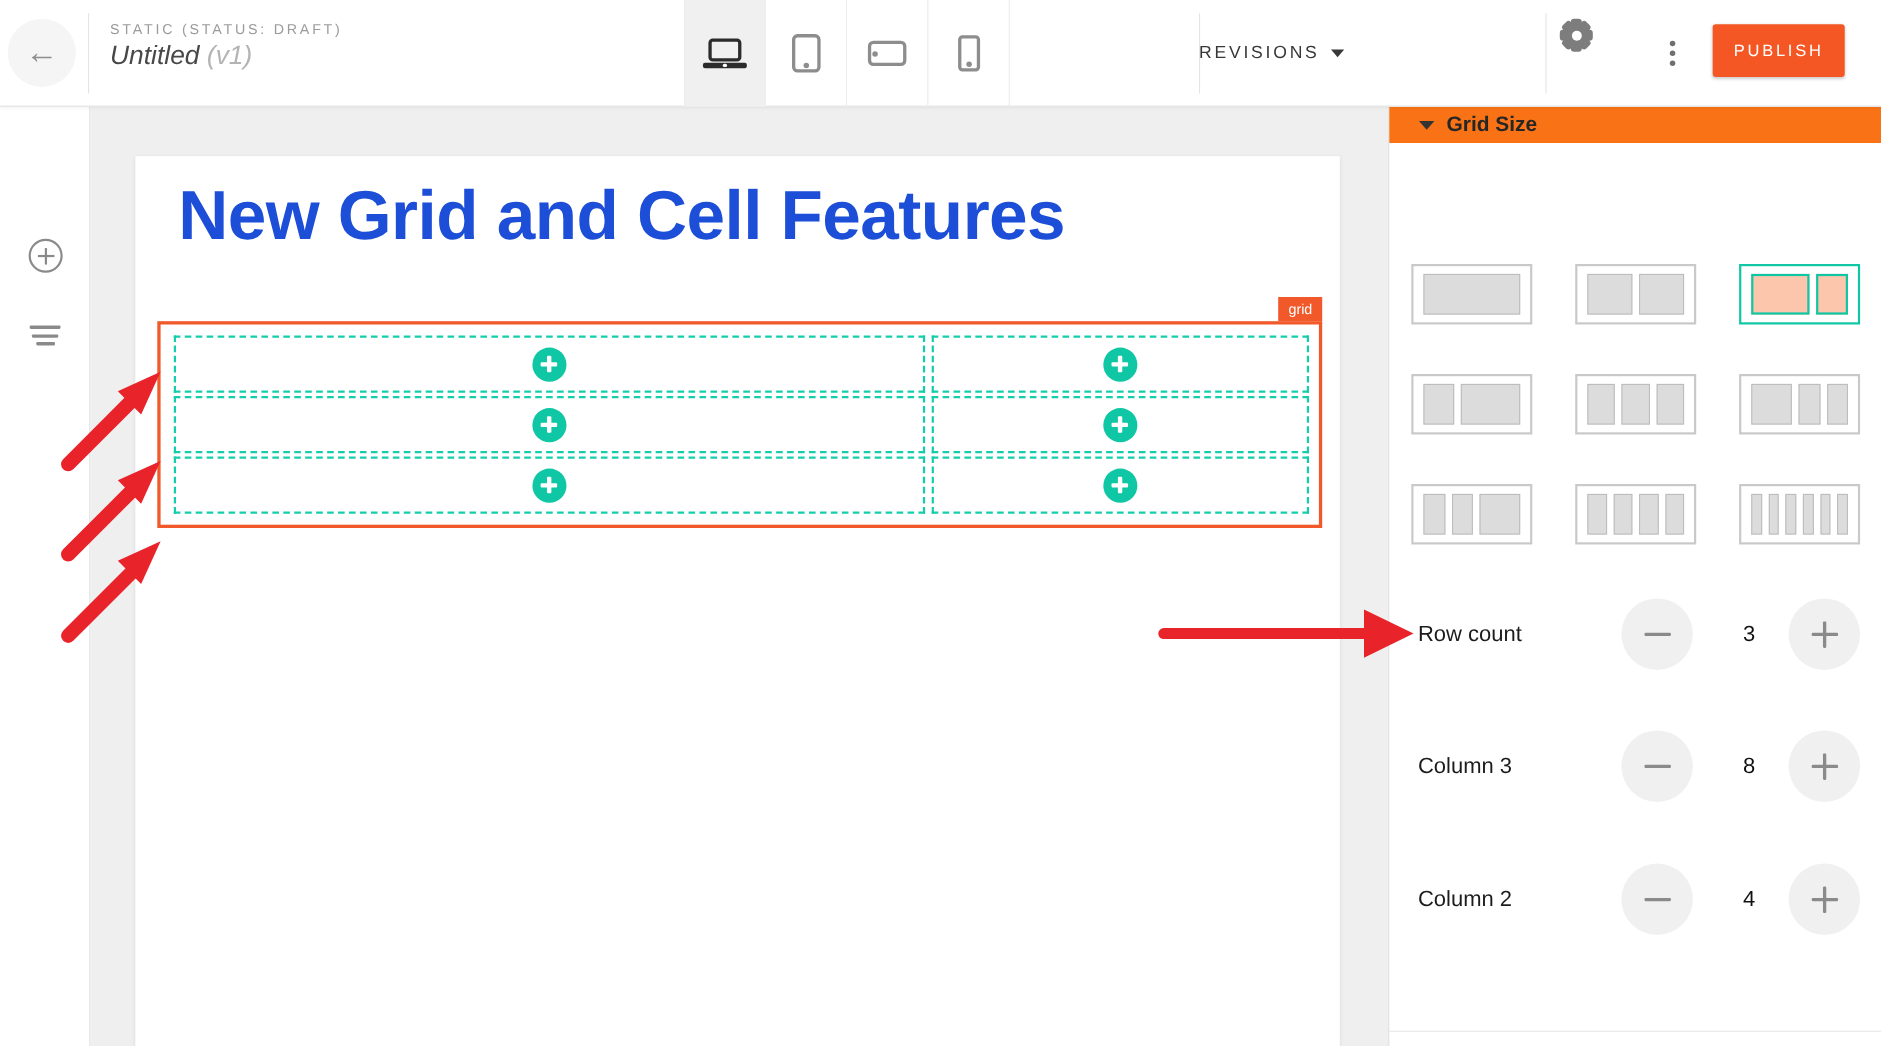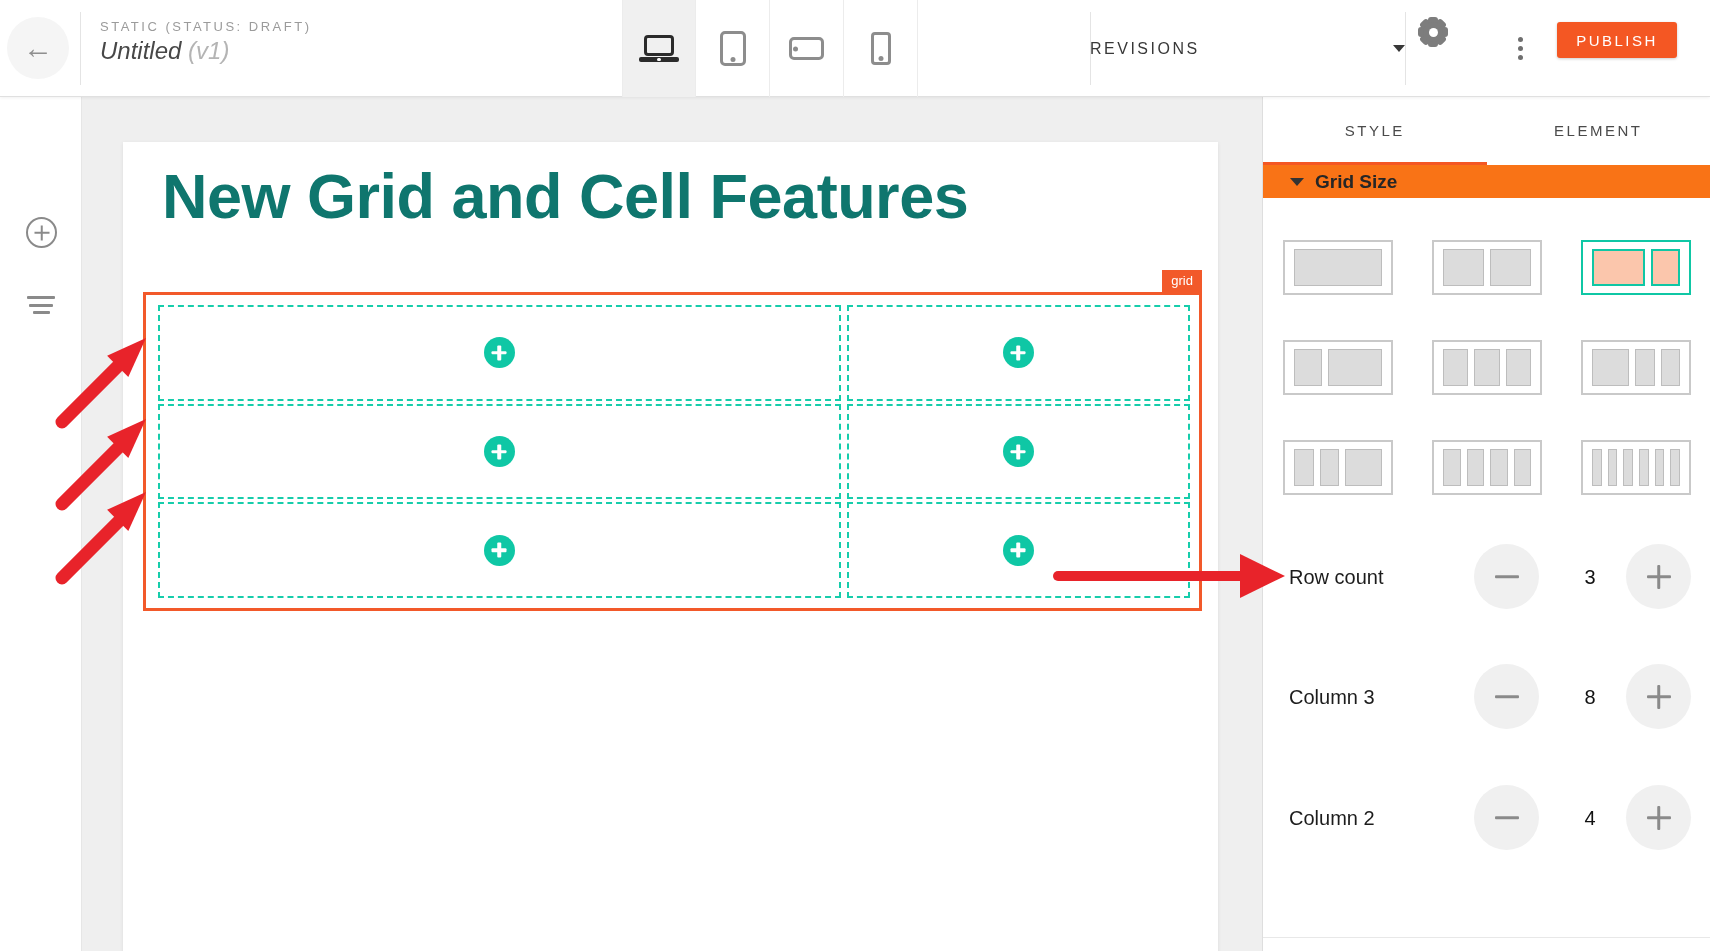--- a/index.html
+++ b/index.html
@@ -30,55 +30,55 @@
   .ic-tab-p { position:relative; width:26px; height:35px; border:3.5px solid #8d8d8d; border-radius:5px; }
   .ic-tab-p .dot { position:absolute; left:50%; bottom:1px; transform:translateX(-50%); width:5px; height:5px; background:#8d8d8d; border-radius:50%; }
   .ic-tab-l { position:relative; width:35px; height:23px; border:3.5px solid #8d8d8d; border-radius:5px; }
   .ic-tab-l .dot { position:absolute; left:1px; top:50%; transform:translateY(-50%); width:5px; height:5px; background:#8d8d8d; border-radius:50%; }
   .ic-phone { position:relative; width:20px; height:33px; border:3.5px solid #8d8d8d; border-radius:4px; }
   .ic-phone .dot { position:absolute; left:50%; bottom:1px; transform:translateX(-50%); width:5px; height:5px; background:#8d8d8d; border-radius:50%; }
 
   .size-labels { position:absolute; left:916px; top:0; width:174px; height:97px; display:flex;
                  align-items:center; justify-content:center; gap:12px; font-size:17px; color:#4f4f4f; letter-spacing:1px; }
   .revisions { position:absolute; left:1090px; top:0; width:315px; height:97px; display:flex;
-               align-items:center; justify-content:space-between; gap:10px; font-size:16px; letter-spacing:2.5px;
+               align-items:center; justify-content:flex-start; gap:10px; font-size:16px; letter-spacing:2.5px;
                color:#383838; cursor:pointer; }
   .caret-down { width:0; height:0; border-left:6px solid transparent; border-right:6px solid transparent; border-top:7px solid #383838; }
 
   .gear-btn { position:absolute; left:1433px; top:32px; width:32px; height:32px; cursor:pointer; }
   .gear { position:relative; width:32px; height:32px; }
   .gear .tooth { position:absolute; left:50%; top:50%; width:30px; height:10px; background:#7d7d7d; border-radius:3px; }
   .gear .core { position:absolute; left:50%; top:50%; width:20px; height:20px; margin:-10px 0 0 -10px; background:#7d7d7d; border-radius:50%; }
   .gear .hole { position:absolute; left:50%; top:50%; width:9px; height:9px; margin:-4.5px 0 0 -4.5px; background:#fff; border-radius:50%; }
   .kebab-btn { position:absolute; left:1508px; top:30px; width:24px; height:36px; display:flex; flex-direction:column;
                align-items:center; justify-content:center; gap:4px; cursor:pointer; }
   .kebab-btn i { width:5px; height:5px; background:#6f6f6f; border-radius:50%; }
-  .publish-btn { position:absolute; left:1557px; top:22px; width:120px; height:36px; border:none; border-radius:3px;
+  .publish-btn { position:absolute; left:1557px; top:22px; width:120px; height:48px; border:none; border-radius:3px;
                  background:var(--orange); color:#fff; font-size:15px; letter-spacing:2.5px;
                  font-family:inherit; cursor:pointer; box-shadow:0 1px 3px rgba(0,0,0,.2); }
 
   
   .sidebar { position:absolute; left:0; top:97px; width:82px; bottom:0; background:#fff;
              border-right:1px solid #e6e6e6; z-index:10; }
   .sb-plus-btn { position:absolute; left:26px; top:120px; width:31px; height:31px; border:2.5px solid #8a8a8a;
                  border-radius:50%; cursor:pointer; }
   .sb-plus-btn::before, .sb-plus-btn::after { content:""; position:absolute; left:50%; top:50%; background:#8a8a8a; }
   .sb-plus-btn::before { width:15px; height:2.5px; transform:translate(-50%,-50%); }
   .sb-plus-btn::after { width:2.5px; height:15px; transform:translate(-50%,-50%); }
   .sb-lines-btn { position:absolute; left:27px; top:199px; width:28px; height:18px; cursor:pointer; }
   .sb-lines-btn i { display:block; background:#8a8a8a; height:3px; border-radius:1px; margin:0 auto 4.5px; }
   .sb-lines-btn i:nth-child(1){ width:28px; } .sb-lines-btn i:nth-child(2){ width:24px; } .sb-lines-btn i:nth-child(3){ width:17px; }
 
   
   .canvas { position:absolute; left:82px; top:97px; width:1180px; bottom:0; background:#efefef; }
   .page { position:absolute; left:123px; top:142px; width:1095px; height:900px; background:#fff;
           box-shadow:0 1px 4px rgba(0,0,0,.08); }
-  .page-heading { position:absolute; left:162px; top:160px; font-size:63px; font-weight:bold; color:#0f766e; letter-spacing:-0.5px; }
-
-  .grid-frame { position:absolute; left:143px; top:292px; width:1059px; height:319px;
+  .page-heading { position:absolute; left:162px; top:160px; font-size:63px; font-weight:bold; color:#1d4ed8; letter-spacing:-0.5px; }
+
+  .grid-frame { position:absolute; left:143px; top:292px; width:1059px; height:188px;
                 border:3px solid var(--orange2); }
   .grid-badge { position:absolute; right:-3px; top:-25px; height:22px; padding:0 9px; background:var(--orange2);
                 color:#fff; font-size:13px; line-height:22px; }
   .grid-cells { position:absolute; left:12px; right:9px; top:10px; bottom:10px; display:flex;
                 flex-direction:column; gap:3px; }
   .grid-row { flex:1; display:flex; gap:6px; }
   .grid-cell { border:2px dashed #16cdab; display:flex; align-items:center; justify-content:center; background:#fff; }
   .cell-plus-btn { width:31px; height:31px; border-radius:50%; background:var(--teal); position:relative; cursor:pointer; border:none; }
   .cell-plus-btn::before, .cell-plus-btn::after { content:""; position:absolute; left:50%; top:50%; background:#fff; border-radius:1px; }
   .cell-plus-btn::before { width:15px; height:3.5px; transform:translate(-50%,-50%); }
@@ -230,25 +230,20 @@
     <line x1="62" y1="504" x2="120" y2="446" stroke-width="13" stroke-linecap="round"></line>
     <polygon points="146,419 128.3,457.9 107.1,436.7" stroke="none"></polygon>
     <line x1="62" y1="578" x2="120" y2="520" stroke-width="13" stroke-linecap="round"></line>
     <polygon points="146,492 128.3,530.9 107.1,509.7" stroke="none"></polygon>
     <line x1="1058" y1="576" x2="1244" y2="576" stroke-width="10" stroke-linecap="round"></line>
     <polygon points="1285,576 1240,554 1240,598" stroke="none"></polygon>
   </g>
 </svg>
 
 <aside class="panel">
-  <div class="panel-tabs">
-    <div class="panel-tab">STYLE</div>
-    <div class="panel-tab">ELEMENT</div>
-    <div class="tab-underline"></div>
-  </div>
   <div class="section-header">
     <span class="collapse-icon"></span>
     <span class="section-title">Grid Size</span>
   </div>
 
   <div class="presets" id="presets">
       <div class="preset">
         <div class="pcell" style="flex-grow: 12; flex-basis: 0px;"></div>
       </div>
       <div class="preset">

